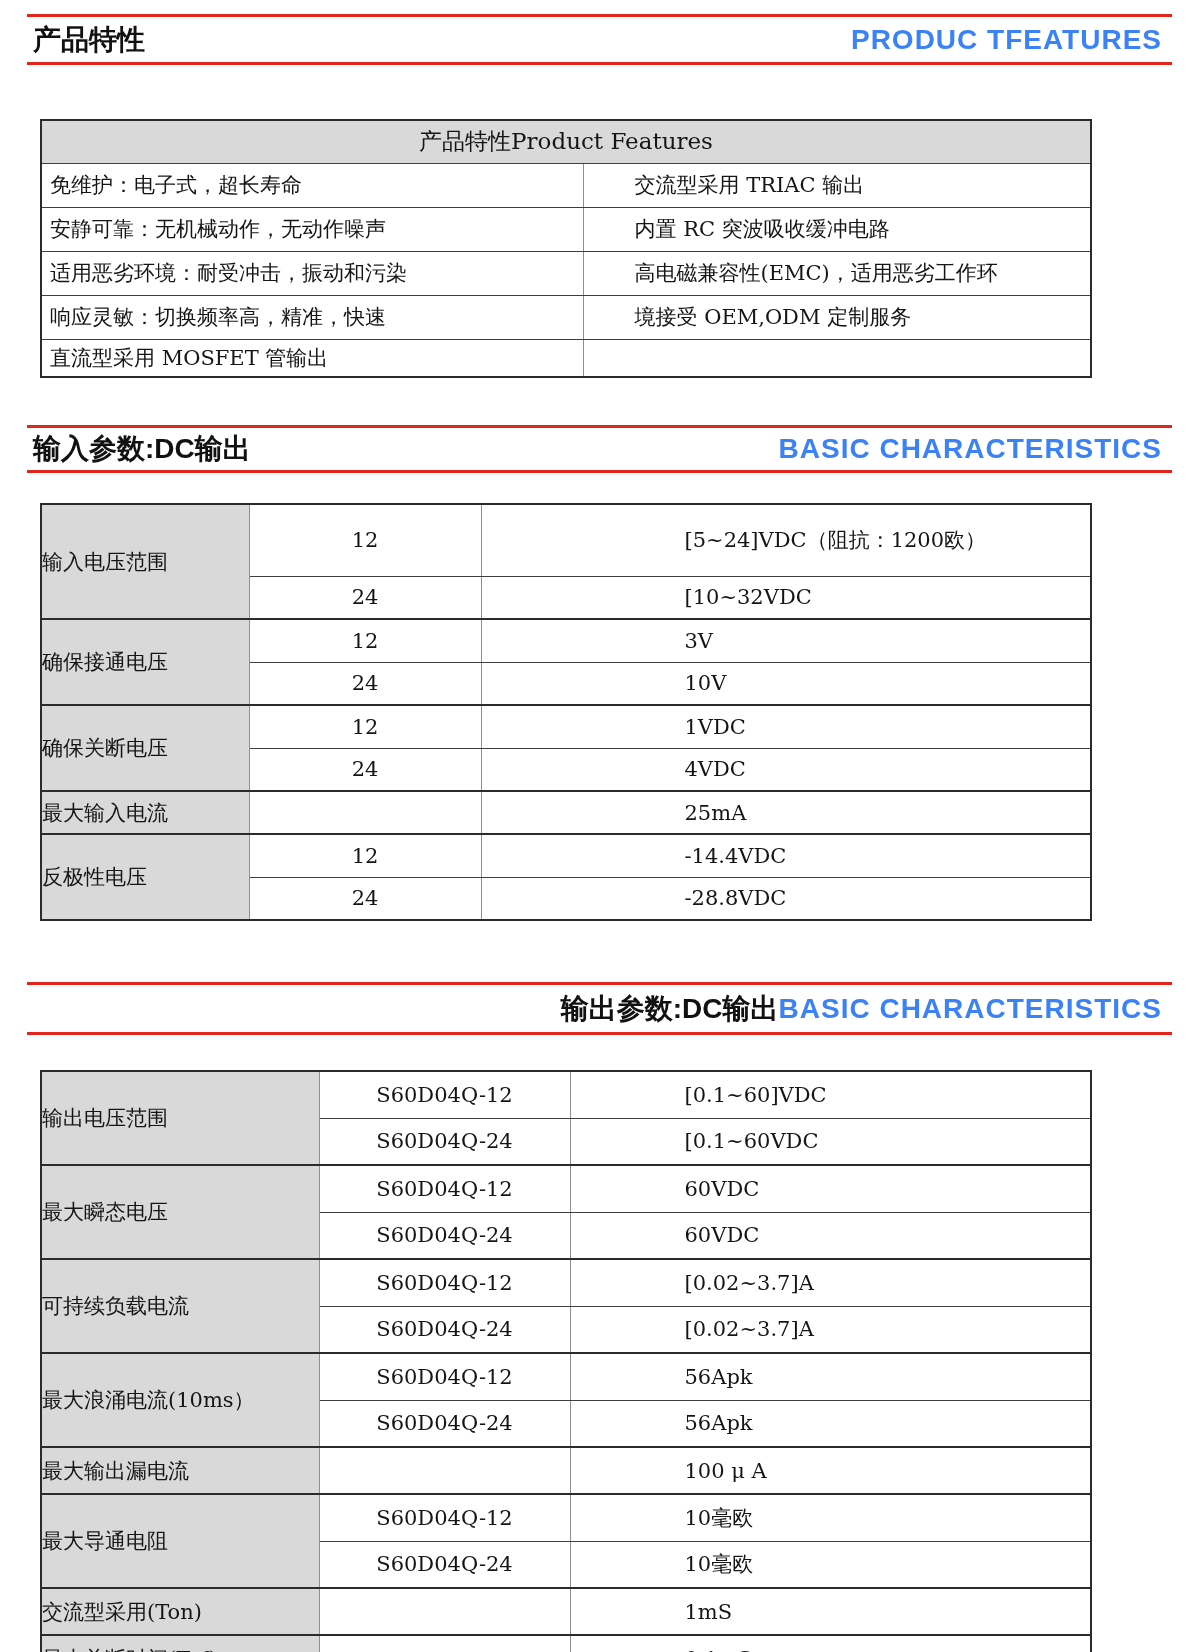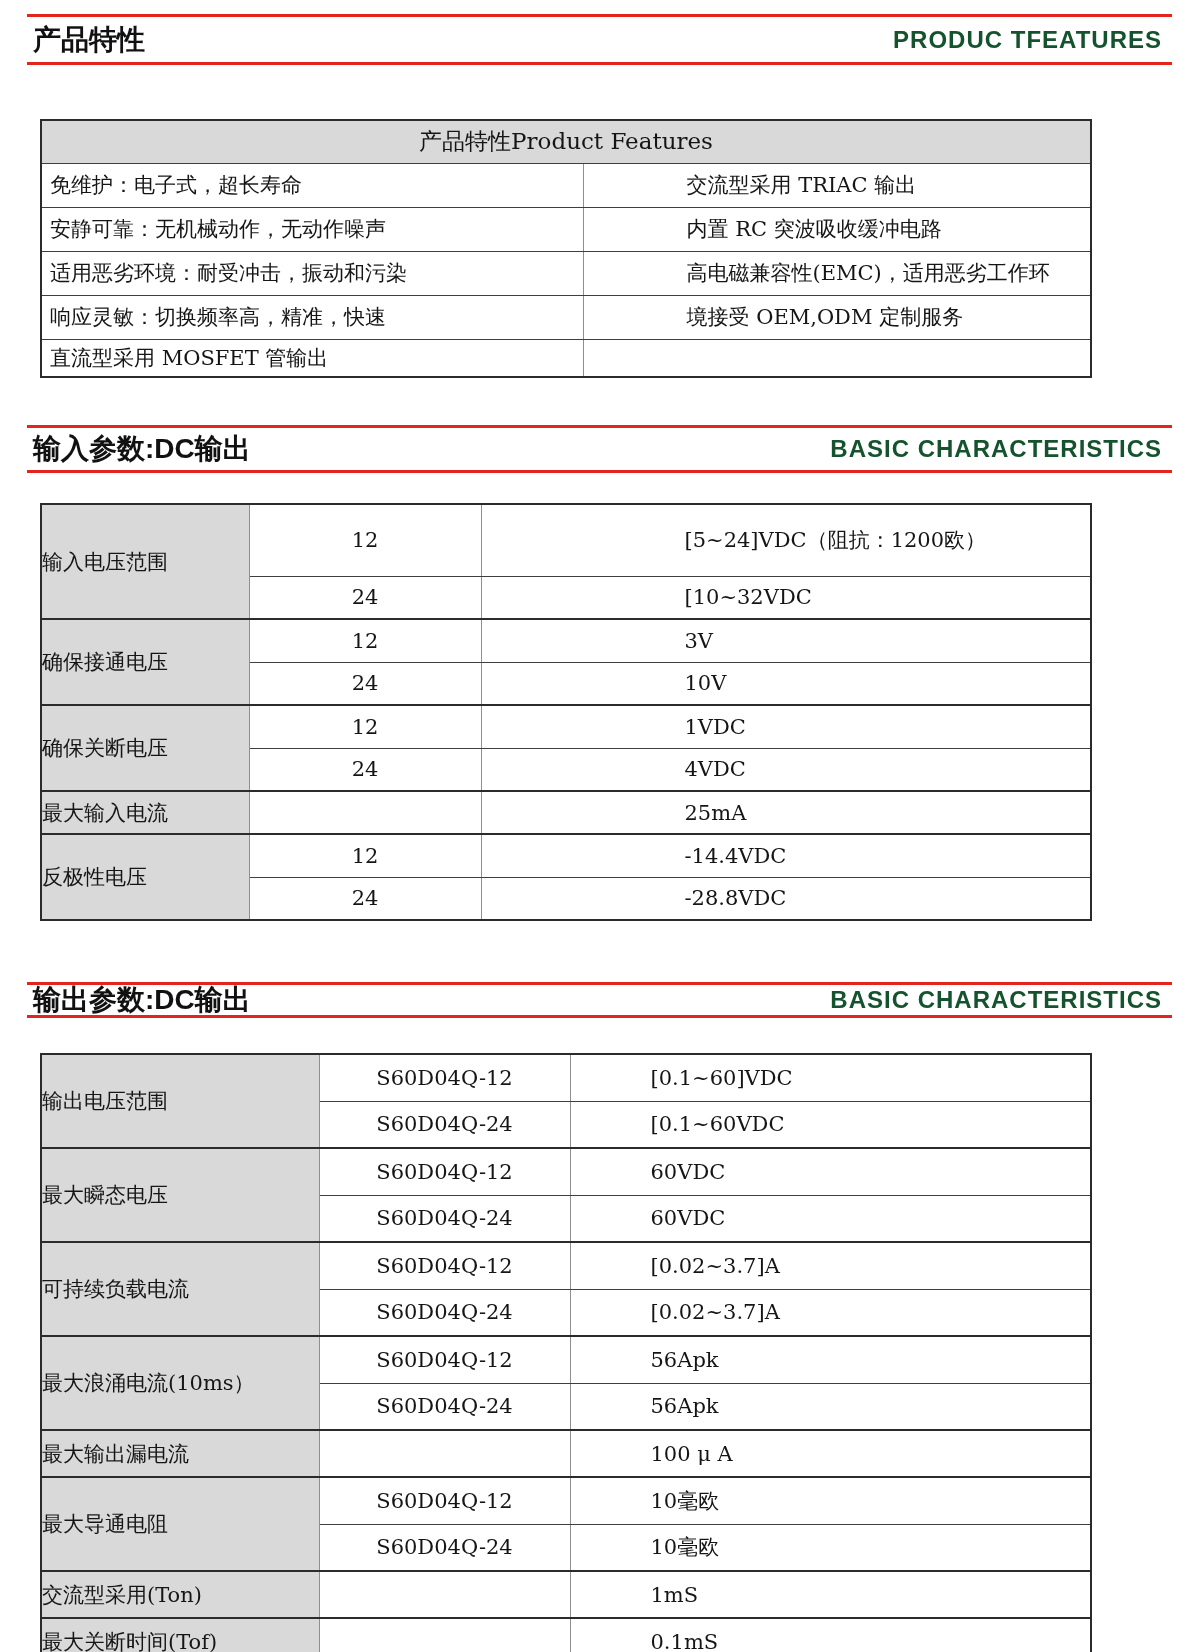--- a/index.html
+++ b/index.html
@@ -6,27 +6,27 @@
   .page{
     position:relative;width:1200px;height:1652px;background:#ffffff;
     color:#1a1a1a;font-family:"Liberation Sans",sans-serif;overflow:hidden;
   }
   .rule{height:3px;background:#e2251d;margin:0 28px 0 27px;}
   .sec-head{
     display:flex;justify-content:space-between;align-items:center;
     padding:0 38px 0 33px;
   }
   .sec-head .zh{font-weight:bold;font-size:28px;color:#111;}
-  .sec-head .en{font-weight:bold;font-size:24px;letter-spacing:1px;color:#14532d;}
+  .sec-head .en{font-weight:bold;font-size:28px;letter-spacing:1px;color:#3b82f6;}
   .mt14{margin-top:14px;}
   .sec1-head{height:45px;}
   .sec2-rule{margin-top:47px;}
   .sec2-head{height:42px;}
   .sec3-rule{margin-top:61px;}
-  .sec3-head{height:30px;}
+  .sec3-head{height:47px;justify-content:flex-end;}
 
   table.data{
     border-collapse:collapse;table-layout:fixed;
     margin-left:40px;width:1050px;
     font-family:"DejaVu Serif","Liberation Serif",serif;
     font-size:21px;color:#151515;
     border:2px solid #2b2b2b;
   }
   table.data td{
     border:1px solid #8f8f8f;
@@ -35,32 +35,32 @@
   }
   tr.grp td{border-top:2px solid #2b2b2b;}
 
   
   .t1{margin-top:54px;}
   .t1 tr{height:44px;}
   .t1 tr.hdr{height:43px;}
   .t1 tr.last{height:38px;}
   .t1 .head-cell{background:#d9d9d9;text-align:center;font-size:23px;}
   .t1 .lcell{padding-left:8px;}
-  .t1 .rcell{padding-left:103px;}
+  .t1 .rcell{padding-left:51px;}
 
   
   .t2{margin-top:30px;}
   .t2 tr{height:43px;}
   .t2 tr.tall{height:72px;}
   .t2 .val{padding-left:203px;}
 
   
   .t3{margin-top:35px;}
   .t3 tr{height:47px;}
-  .t3 .val{padding-left:80px;}
+  .t3 .val{padding-left:114px;}
 
   .lbl{background:#d9d9d9;padding-left:14px;}
   .mid{text-align:center;}
 </style>
 </head>
 <body>
 
 <div class="page">
 
   <div class="rule mt14"></div>

